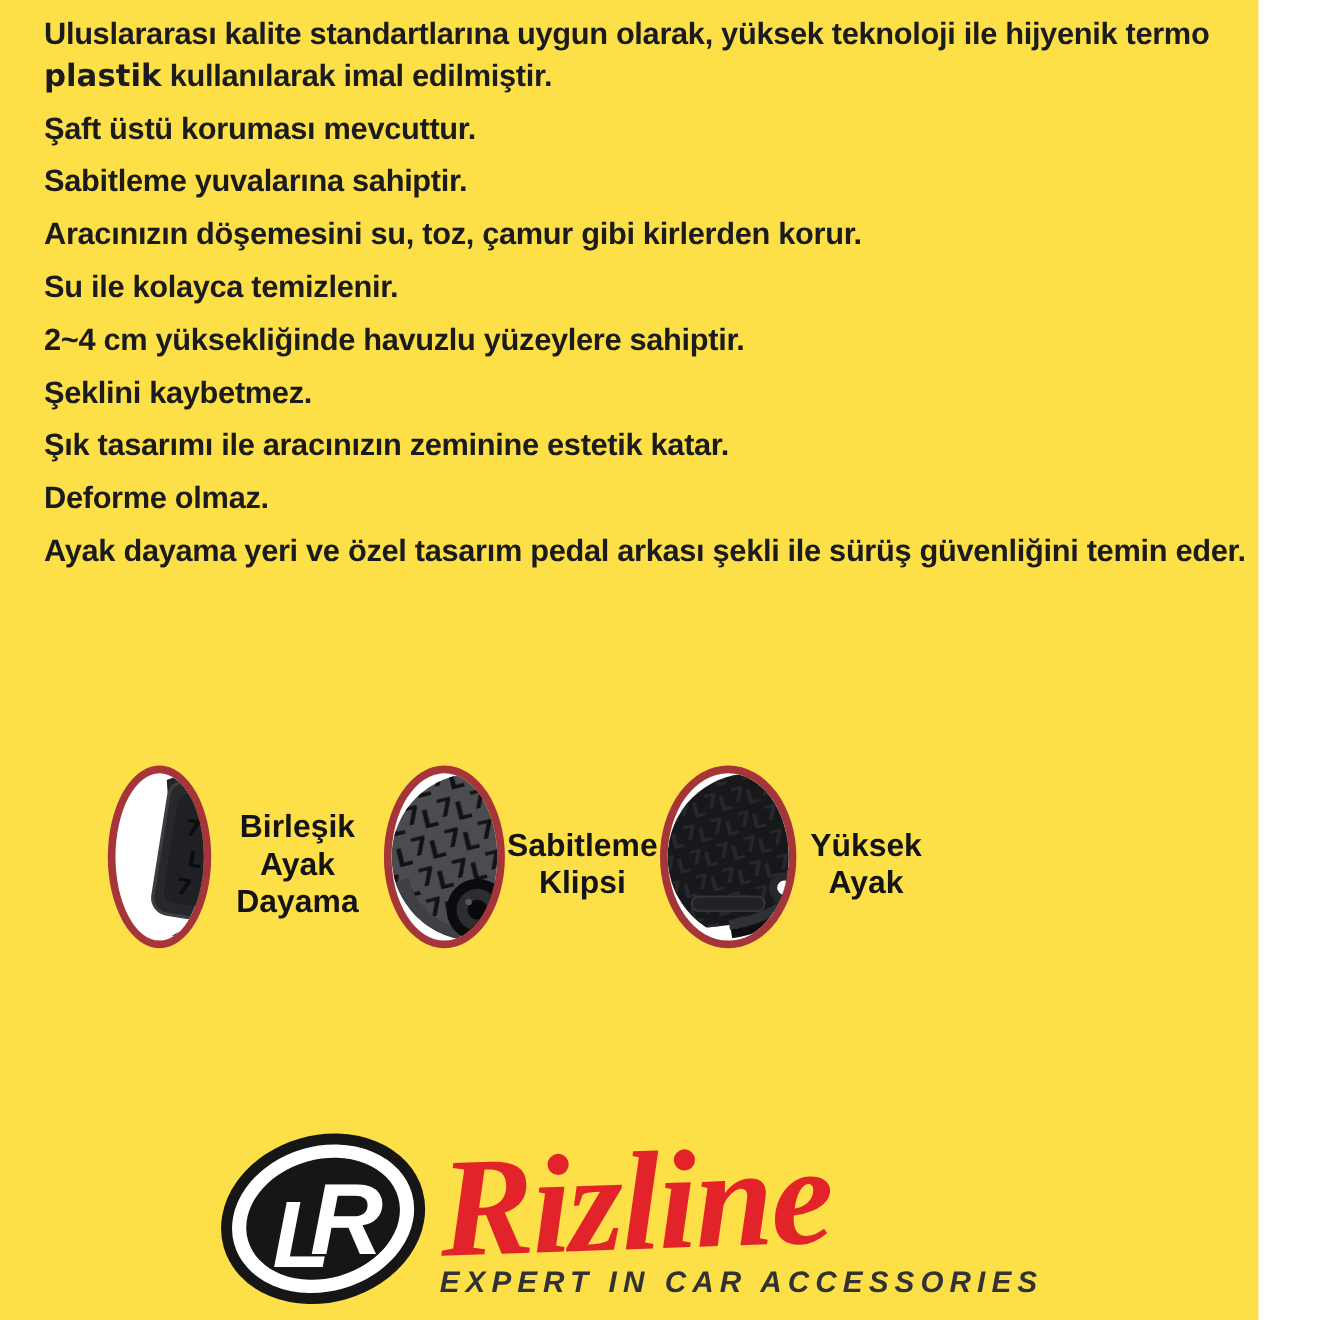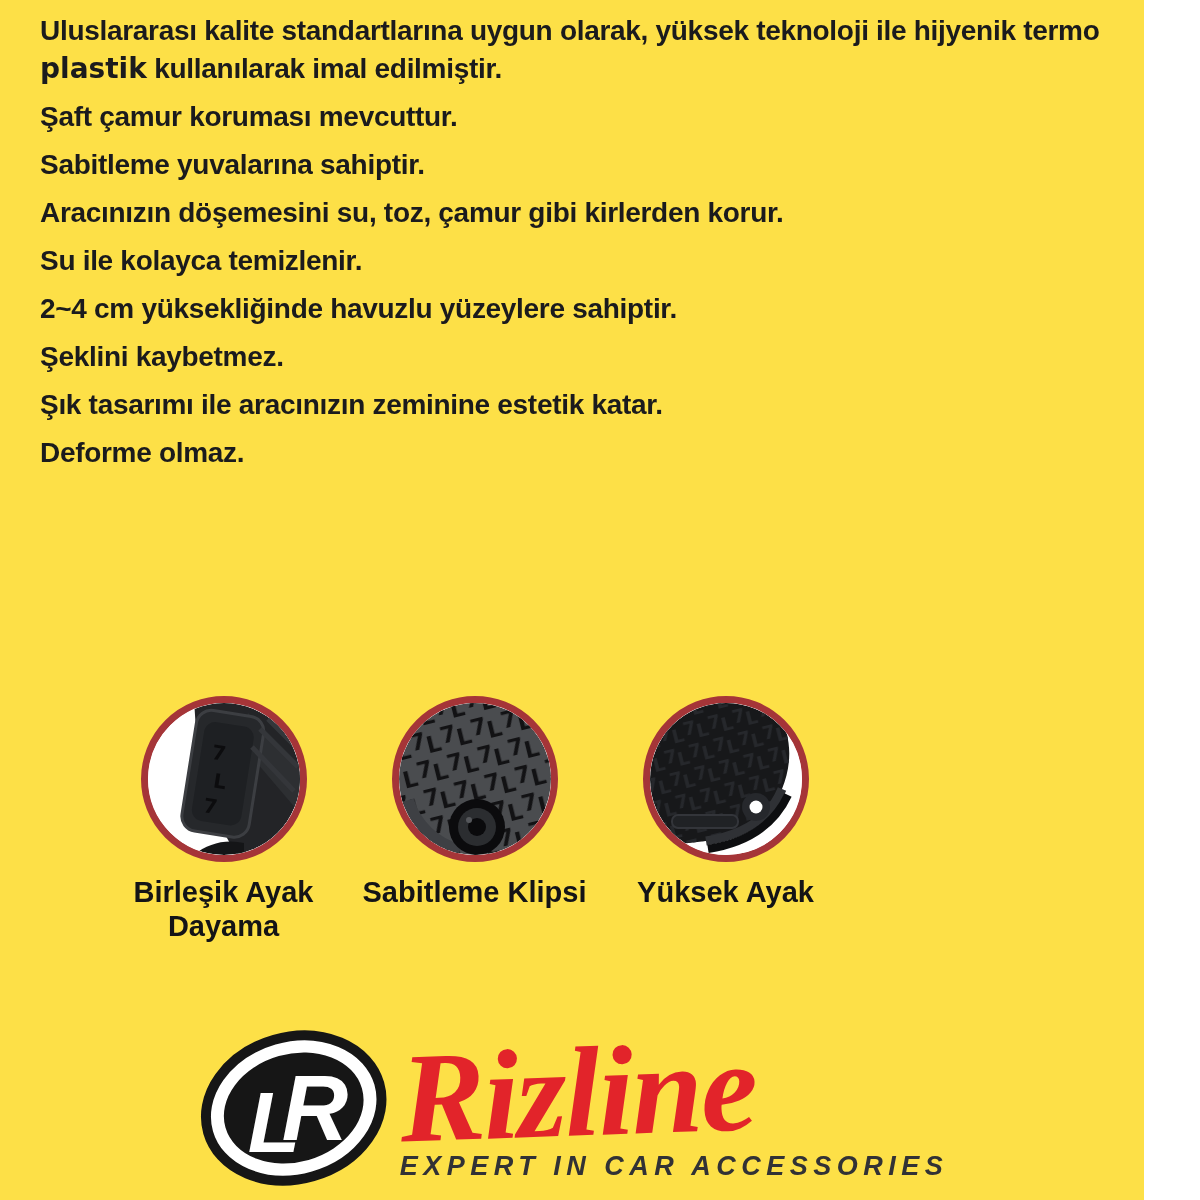--- a/index.html
+++ b/index.html
@@ -7,21 +7,21 @@
         font-family:"Liberation Sans",sans-serif;color:#1b1b1d;}
 
   
   .features{position:absolute;left:40px;top:12px;width:1130px;}
   .features p{margin:0 0 10px 0;font-size:28px;line-height:38px;font-weight:700;
               color:#1b1b1d;letter-spacing:-0.3px;}
   .features .alt{font-family:"DejaVu Sans",sans-serif;letter-spacing:0;}
 
   
   .details{position:absolute;left:98px;top:696px;width:1004px;display:flex;}
-  .card{width:251px;display:flex;flex-direction:column;align-items:center;}
+  .card{width:251px;display:flex;flex-direction:row;align-items:center;}
   .circle{width:152px;height:152px;border-radius:50%;border:7px solid #a53538;
           overflow:hidden;background:#fff;box-sizing:content-box;}
   .circle svg{display:block;}
   .card-label{margin-top:13px;font-size:29px;font-weight:700;line-height:34px;
               color:#141416;text-align:center;max-width:240px;}
 
   
   .logo{position:absolute;top:1026px;left:50%;transform:translateX(-50%);
         display:flex;align-items:center;}
   .logo-mark{width:196px;height:164px;flex:0 0 auto;}
@@ -33,28 +33,29 @@
            font-size:27px;letter-spacing:5.5px;color:#323235;margin-top:8px;
            white-space:nowrap;}
 </style>
 </head>
 <body>
 
 <div class="page">
 
   <div class="features">
     <p><span>Uluslararası kalite standartlarına uygun olarak, yüksek teknoloji ile hijyenik termo </span><span class="alt">plastik</span><span> kullanılarak imal edilmiştir.</span></p>
-    <p>Şaft çamur koruması mevcuttur.</p>
+    <p>Şaft üstü koruması mevcuttur.</p>
     <p>Sabitleme yuvalarına sahiptir.</p>
     <p>Aracınızın döşemesini su, toz, çamur gibi kirlerden korur.</p>
     <p>Su ile kolayca temizlenir.</p>
     <p>2~4 cm yüksekliğinde havuzlu yüzeylere sahiptir.</p>
     <p>Şeklini kaybetmez.</p>
     <p>Şık tasarımı ile aracınızın zeminine estetik katar.</p>
     <p>Deforme olmaz.</p>
+    <p>Ayak dayama yeri ve özel tasarım pedal arkası şekli ile sürüş güvenliğini temin eder.</p>
   </div>
 
   <div class="details">
 
     <div class="card">
       <div class="circle">
         <svg width="152" height="152" viewBox="0 0 152 152">
           <defs>
             <clipPath id="clip1">
                 <circle cx="76" cy="76" r="76"></circle>

